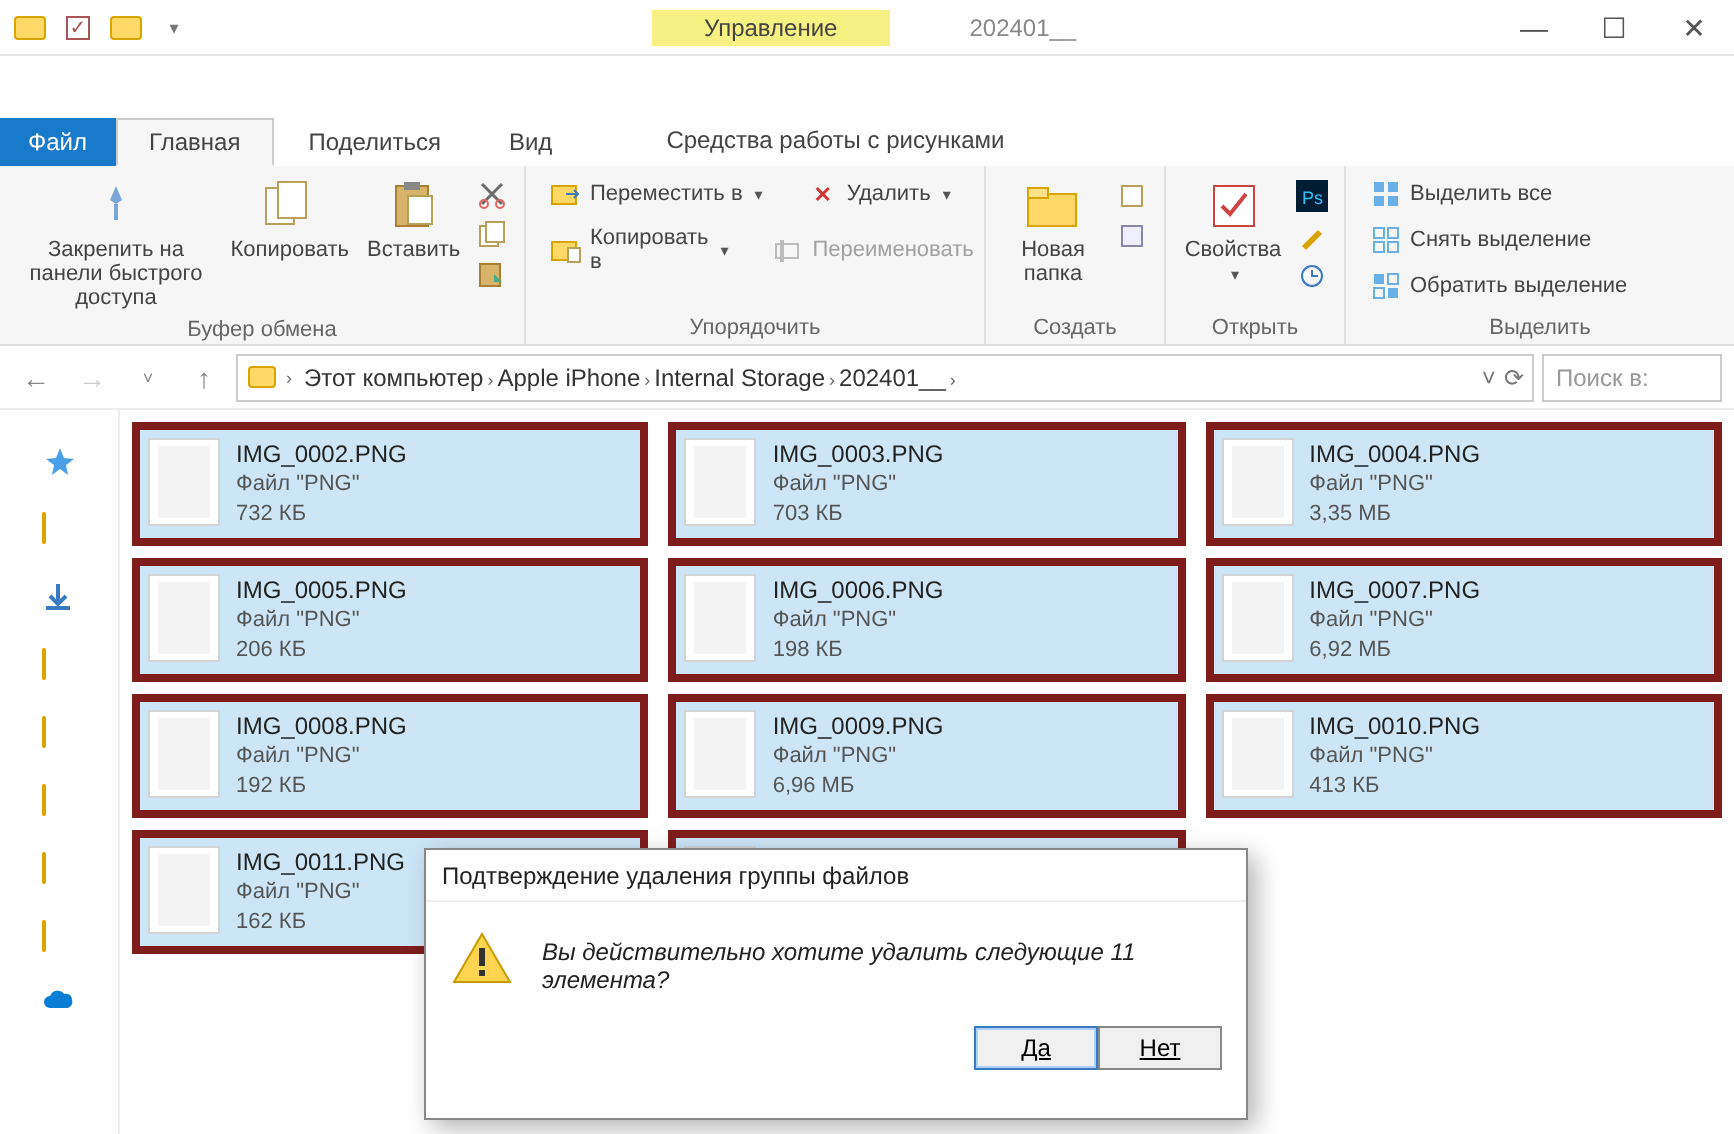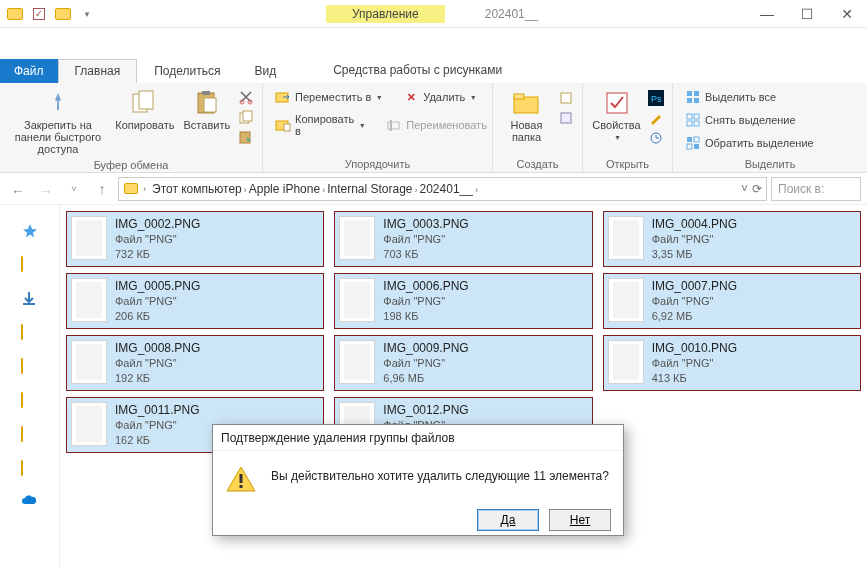--- a/index.html
+++ b/index.html
@@ -44,34 +44,34 @@
 .crumb-caret { font-size: 9px; color: #666; }
 .addr-actions { margin-left: auto; display: flex; gap: 4px; color: #777; font-size: 12px; }
 .search { width: 90px; height: 24px; border: 1px solid #ccc; padding: 0 6px; font-size: 12px; color: #999; display: flex; align-items: center; overflow: hidden; white-space: nowrap; }
 
 
 .content { display: flex; height: calc(567px - 28px - 24px - 90px - 32px); }
 .sidebar { width: 60px; border-right: 1px solid #eee; padding: 18px 6px; display: flex; flex-direction: column; gap: 18px; align-items: center; }
 .sb-item { width: 18px; height: 16px; }
 .files { flex: 1; padding: 6px; overflow: hidden; }
 .file-grid { display: grid; grid-template-columns: repeat(3, 1fr); gap: 6px 10px; }
-.file { display: flex; gap: 8px; padding: 4px; background: #cde6f7; border: 1px solid #7f1d1d; }
+.file { display: flex; gap: 8px; padding: 4px; background: #cde6f7; border: 4px solid #7f1d1d; }
 .thumb { width: 36px; height: 44px; background: #fff; border: 1px solid #d4d4d4; display: flex; align-items: center; justify-content: center; }
 .thumb-inner { width: 26px; height: 36px; background: #f3f3f3; }
 .file-meta { display: flex; flex-direction: column; line-height: 1.35; }
 .file-name { font-size: 12px; color: #222; }
 .file-type, .file-size { font-size: 11px; color: #555; }
 
 
 .dialog { position: absolute; left: 212px; top: 424px; width: 412px; background: #fff; border: 1px solid #888; box-shadow: 4px 4px 12px rgba(0,0,0,.3); }
 .dlg-title { height: 26px; display: flex; align-items: center; padding: 0 8px; font-size: 12px; color: #222; background: #fff; border-bottom: 1px solid #eee; }
-.dlg-body { padding: 14px 12px 10px; display: flex; gap: 14px; align-items: flex-start; }
+.dlg-body { padding: 14px 12px 10px; display: flex; gap: 14px; align-items: flex-start; font-style: italic; }
 .warn-icon { width: 32px; height: 28px; }
 .dlg-text { font-size: 12px; color: #222; padding-top: 4px; }
-.dlg-buttons { display: flex; justify-content: flex-end; gap: 10px; padding: 6px 12px 4px; }
+.dlg-buttons { display: flex; justify-content: flex-end; gap: 0; padding: 6px 12px 24px; }
 .dlg-btn { min-width: 62px; height: 22px; border: 1px solid #888; background: #f0f0f0; font-size: 12px; display: flex; align-items: center; justify-content: center; }
 .dlg-btn.primary { border: 1px solid #3a7ac0; box-shadow: inset 0 0 0 1px #a9d1f3; }
 .dlg-btn u { text-decoration: underline; }
 
 
 svg { display: block; }
 </style>
 </head>
 <body>
 

